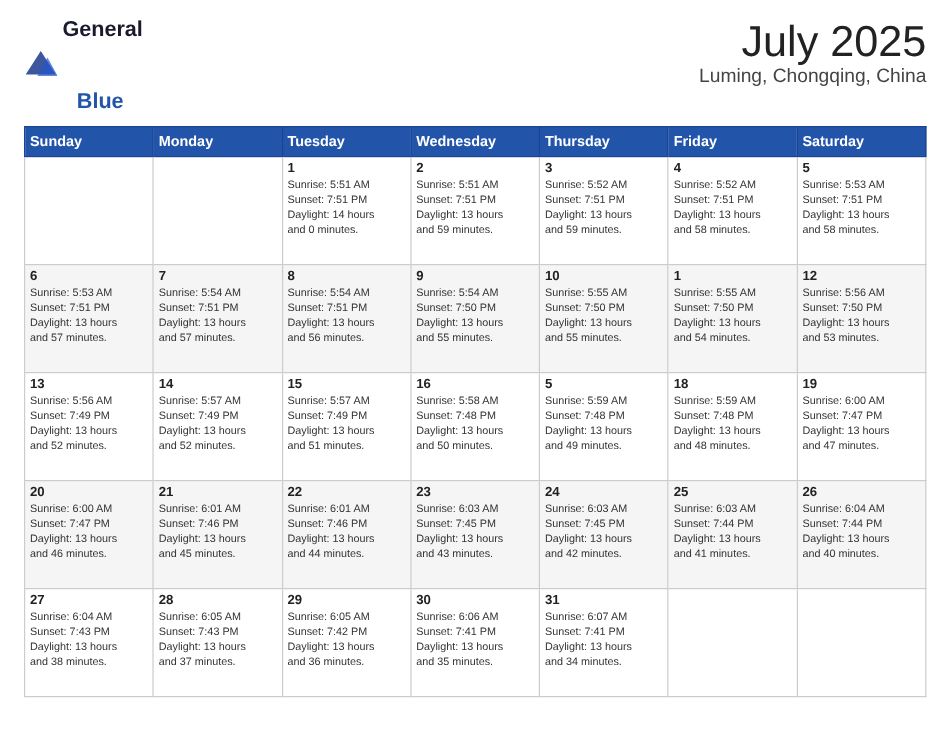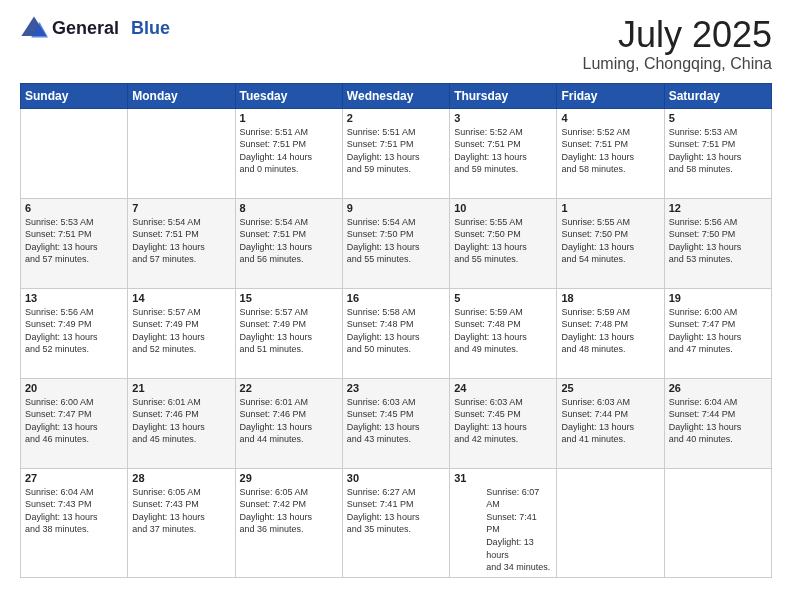--- a/index.html
+++ b/index.html
@@ -21,21 +21,23 @@
       justify-content: space-between;
       align-items: flex-start;
       margin-bottom: 10px;
     }
     .logo {
       display: flex;
       align-items: center;
     }
     .logo-text {
       display: flex;
+      flex-direction: column;
       line-height: 1.1;
+      gap: 40px;
     }
     .logo-general {
       font-size: 18px;
       font-weight: bold;
       color: #1a1a2e;
     }
     .logo-blue {
       font-size: 18px;
       font-weight: bold;
       color: #2255aa;
@@ -344,28 +346,28 @@
           </td>
           <td>
             <span class="day-number">29</span>
             <div class="day-info" style="white-space: pre-line;">Sunrise: 6:05 AM
 Sunset: 7:42 PM
 Daylight: 13 hours
 and 36 minutes.</div>
           </td>
           <td>
             <span class="day-number">30</span>
-            <div class="day-info" style="white-space: pre-line;">Sunrise: 6:27 AM
+            <div class="day-info" style="white-space: pre-line;">Sunrise: 6:06 AM
 Sunset: 7:41 PM
 Daylight: 13 hours
 and 35 minutes.</div>
           </td>
           <td>
             <span class="day-number">31</span>
-            <div class="day-info" style="white-space: pre-line; margin-left: 32px;">Sunrise: 6:07 AM
+            <div class="day-info" style="white-space: pre-line;">Sunrise: 6:07 AM
 Sunset: 7:41 PM
 Daylight: 13 hours
 and 34 minutes.</div>
           </td>
           <td class="empty-cell"></td>
           <td class="empty-cell"></td>
         </tr>
       </tbody>
   </table>
 </div>

